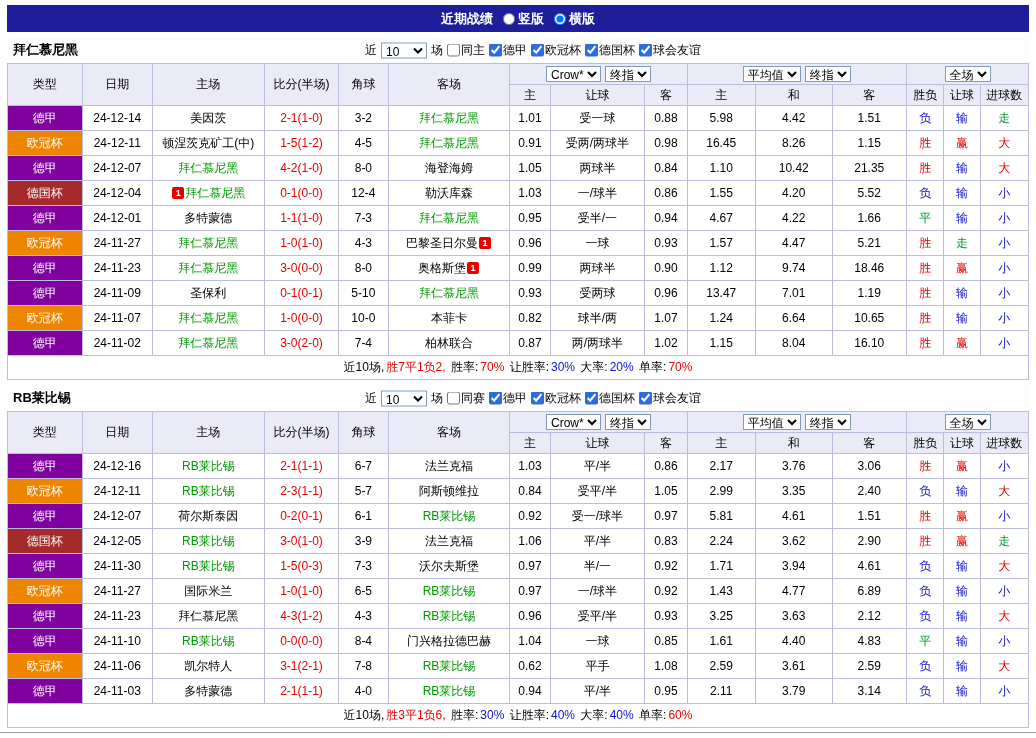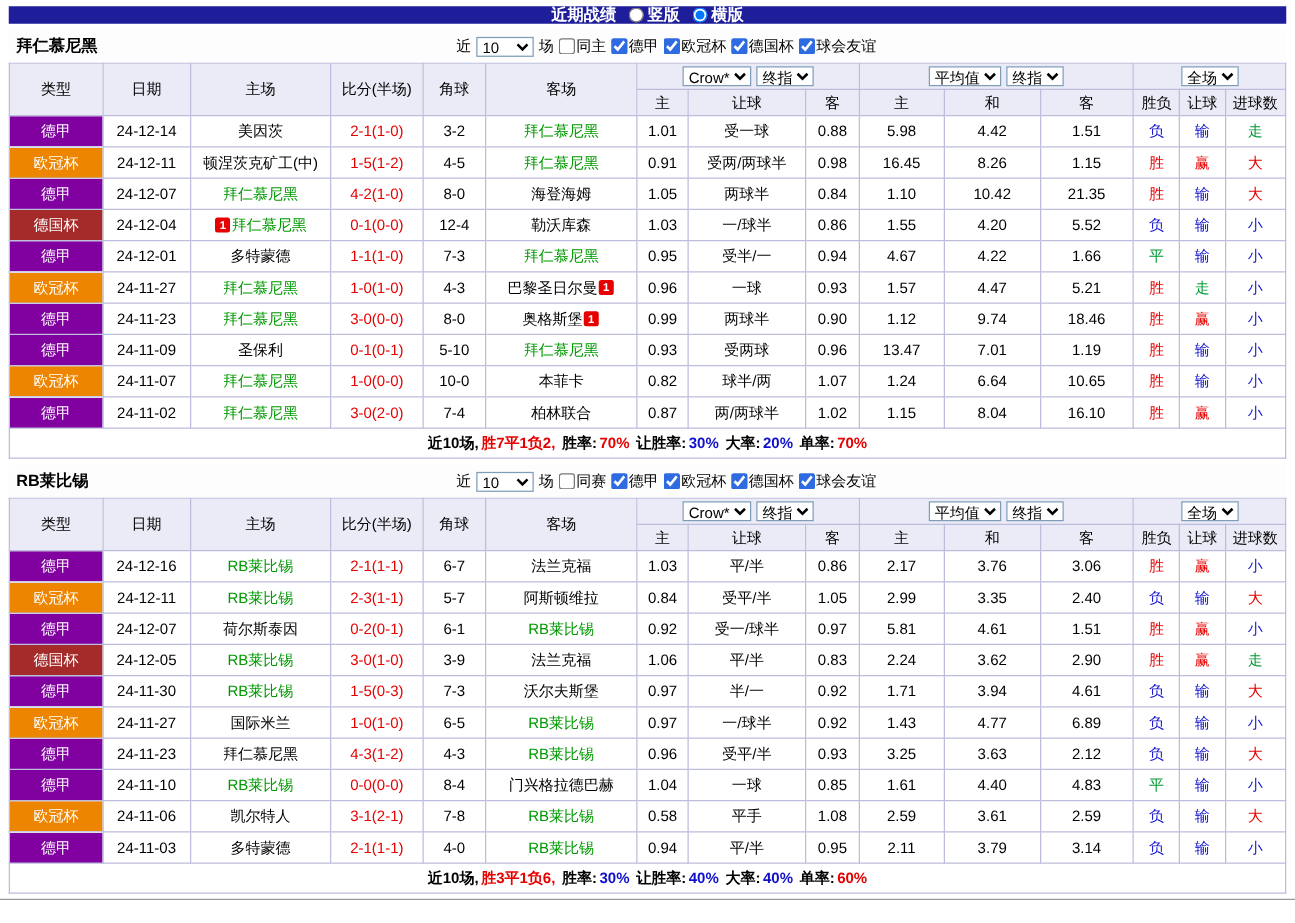--- a/index.html
+++ b/index.html
@@ -10,21 +10,21 @@
     color: #000;
     font-family: "Liberation Sans", "DejaVu Sans", sans-serif;
     font-size: 12px;
   }
   .wrap { padding: 5px 7px 4px; border-bottom: 1px solid #999; }
 
   
   .topbar {
     background: #1e1e9a;
     color: #fff;
-    height: 14px;
+    height: 27px;
     display: flex;
     align-items: center;
     justify-content: center;
     gap: 10px;
     font-weight: bold;
     font-size: 13px;
   }
   .view-opt { display: inline-flex; align-items: center; gap: 3px; cursor: pointer; font-weight: bold; }
   .view-opt input { width: 12px; height: 12px; margin: 0; }
 
@@ -63,21 +63,21 @@
   .c-red { color: #e60000; }
   .c-blue { color: #1010cc; }
   .c-green { color: #009933; }
   .c-black { color: #000; }
   .badge1 {
     display: inline-block; width: 12px; height: 12px; line-height: 12px;
     background: #e60000; color: #fff; font-size: 9px; font-weight: bold;
     border-radius: 2px; margin: 0 1px; vertical-align: 1px;
   }
   tfoot td.summary { height: 24px; background: #fff; font-size: 12px; }
-  tfoot td.summary span { margin: 0 1px; font-weight: bold; }
+  tfoot td.summary span { margin: 0 1px; }
 </style>
 </head>
 <body>
 
 <div class="wrap">
   <div class="topbar">
     <span class="topbar-title">近期战绩</span>
     <label class="view-opt">
       <input type="radio" name="viewmode" style="">
       <span>竖版</span>
@@ -574,21 +574,21 @@
               <td class="c-blue">输</td>
               <td class="c-blue">小</td>
             </tr>
             <tr>
               <td class="league" style="background: rgb(238, 133, 0);">欧冠杯</td>
               <td>24-11-06</td>
               <td><span>凯尔特人</span></td>
               <td class="score">3-1(2-1)</td>
               <td>7-8</td>
               <td><span class="t-focus">RB莱比锡</span></td>
-              <td>0.58</td>
+              <td>0.62</td>
               <td>平手</td>
               <td>1.08</td>
               <td>2.59</td>
               <td>3.61</td>
               <td>2.59</td>
               <td class="c-blue">负</td>
               <td class="c-blue">输</td>
               <td class="c-red">大</td>
             </tr>
             <tr>

